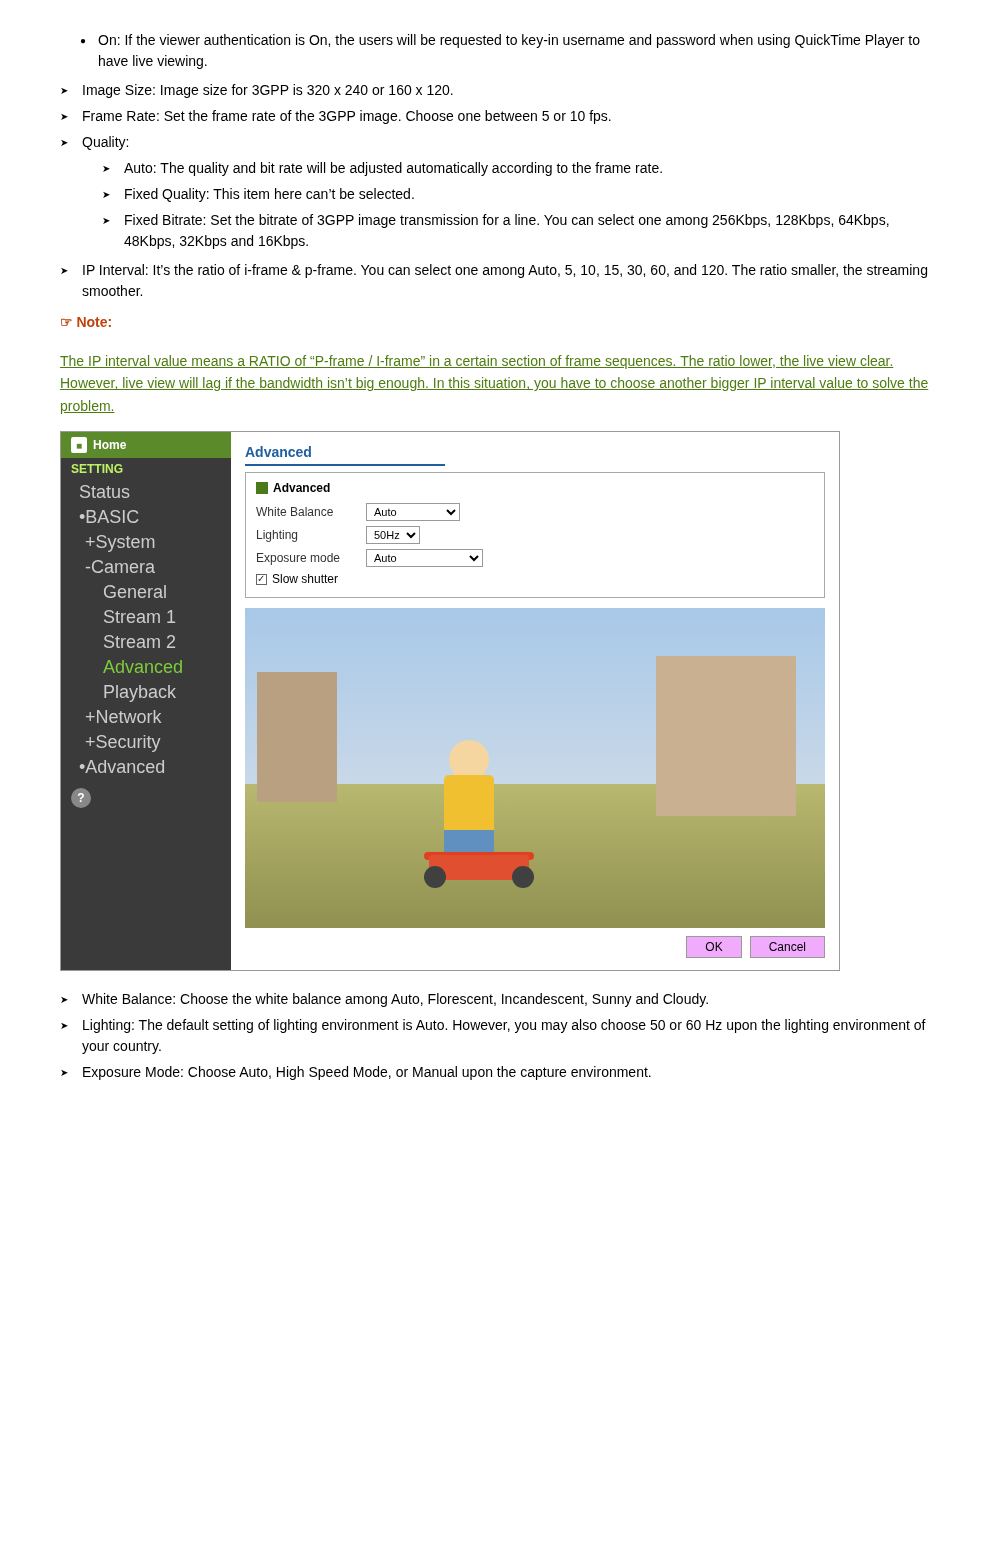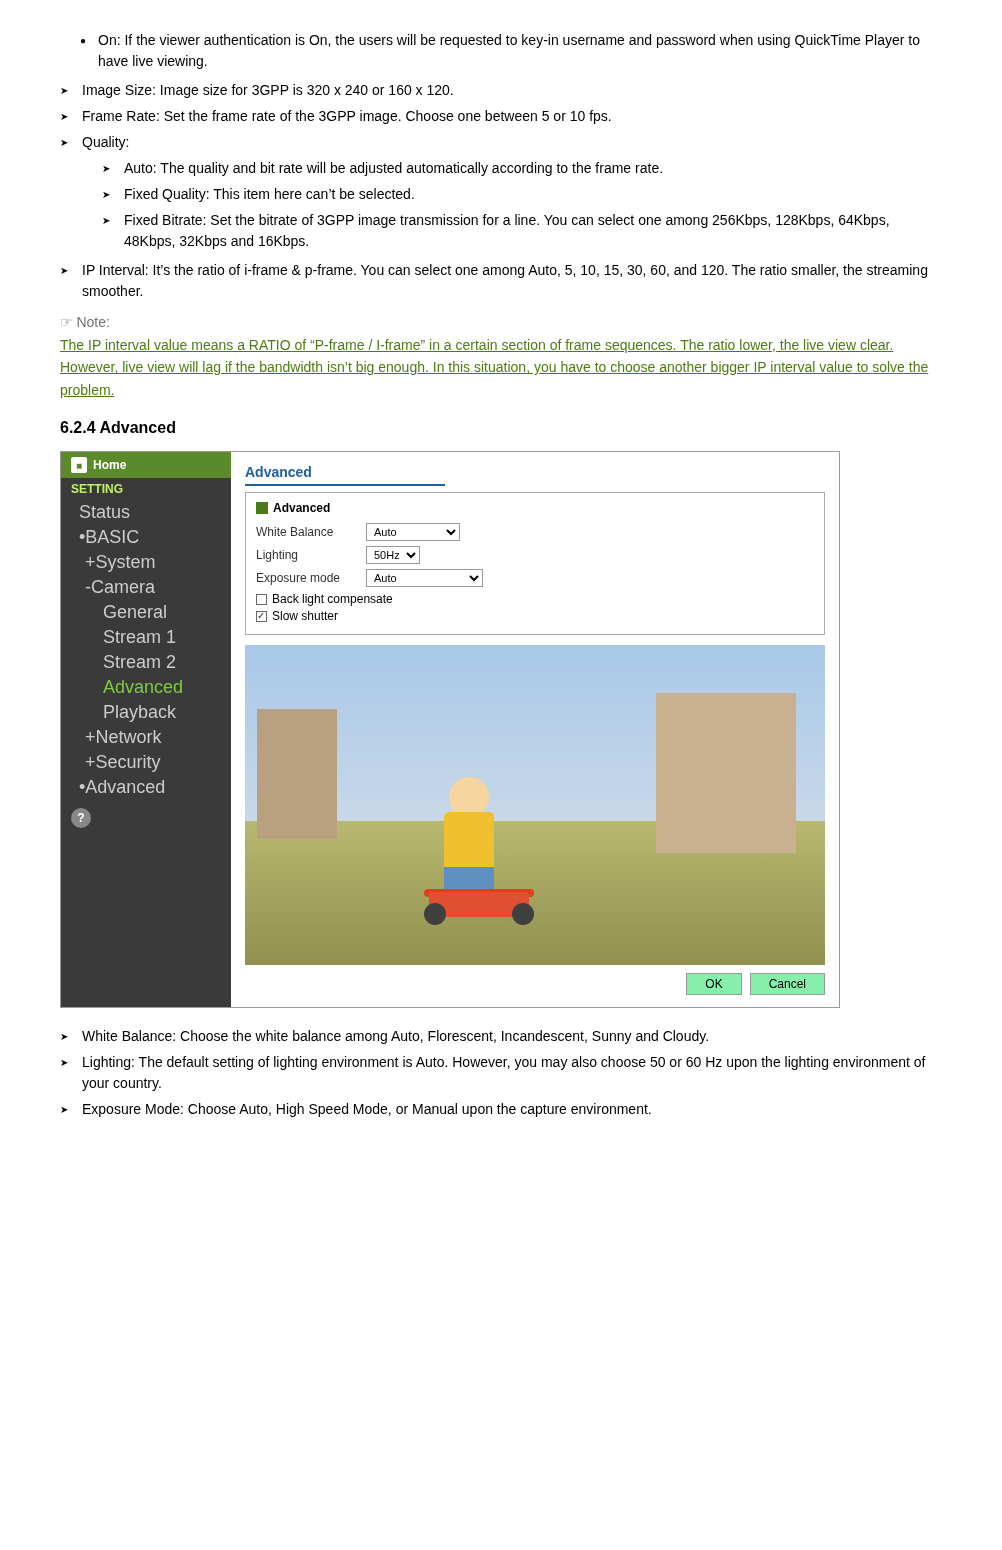--- a/index.html
+++ b/index.html
@@ -53,23 +53,23 @@
     }
     .section-heading {
       font-size: 16px;
       font-weight: bold;
       margin: 18px 0 10px 0;
     }
     .note-box {
       margin: 12px 0;
     }
     .note-title {
-      color: #737373;
-      font-weight: normal;
-      margin-bottom: 4px;
+      color: #c2410c;
+      font-weight: bold;
+      margin-bottom: 20px;
     }
     .note-title::before {
       content: "☞ ";
     }
     .note-text {
       color: #4d7c0f;
       line-height: 1.6;
       text-decoration: underline;
     }
     .ui-screenshot {
@@ -336,21 +336,21 @@
     .button-row {
       display: flex;
       justify-content: flex-end;
       gap: 8px;
       margin-top: 6px;
     }
     .ui-button {
       padding: 3px 18px;
       font-size: 12px;
       border: 1px solid #999;
-      background: #86efac;
+      background: #f0abfc;
       cursor: pointer;
     }
     .page-number {
       text-align: center;
       margin-top: 20px;
       font-size: 13px;
     }
     b { font-weight: normal; }
   </style>
 </head>
@@ -384,21 +384,20 @@
     </li>
   </ul>
 
   <div class="note-box">
     <div class="note-title">Note:</div>
     <div class="note-text">
       The IP interval value means a RATIO of “P-frame / I-frame” in a certain section of frame sequences. The ratio lower, the live view clear. However, live view will lag if the bandwidth isn’t big enough. In this situation, you have to choose another bigger IP interval value to solve the problem.
     </div>
   </div>
 
-  <div class="section-heading">6.2.4  Advanced</div>
 
   <div class="ui-screenshot">
 
     <div class="sidebar">
       <div class="sidebar-home">
         <div class="sidebar-home-icon">■</div>
         <span>Home</span>
       </div>
       <div class="sidebar-section">SETTING</div>
       <div class="sidebar-item indent1">Status</div>
@@ -449,24 +448,20 @@
 
         <div class="form-row">
           <div class="form-label">Exposure mode</div>
           <select class="form-select">
             <option>Auto</option>
             <option>High Speed Mode</option>
             <option>Manual</option>
           </select>
         </div>
 
-        <div class="form-check-row">
-          <div class="checkbox-input"></div>
-          <span>Back light compensate</span>
-        </div>
 
         <div class="form-check-row">
           <div class="checkbox-input checkbox-checked"></div>
           <span>Slow shutter</span>
         </div>
       </div>
 
       <div class="camera-image">
         <div class="camera-scene">
           <div class="scene-sky"></div>

